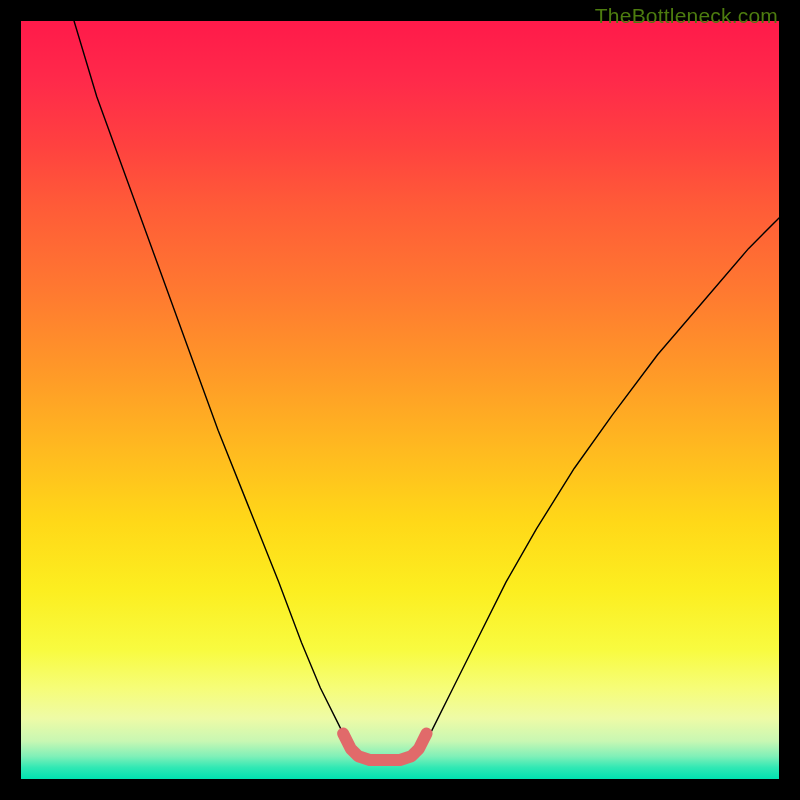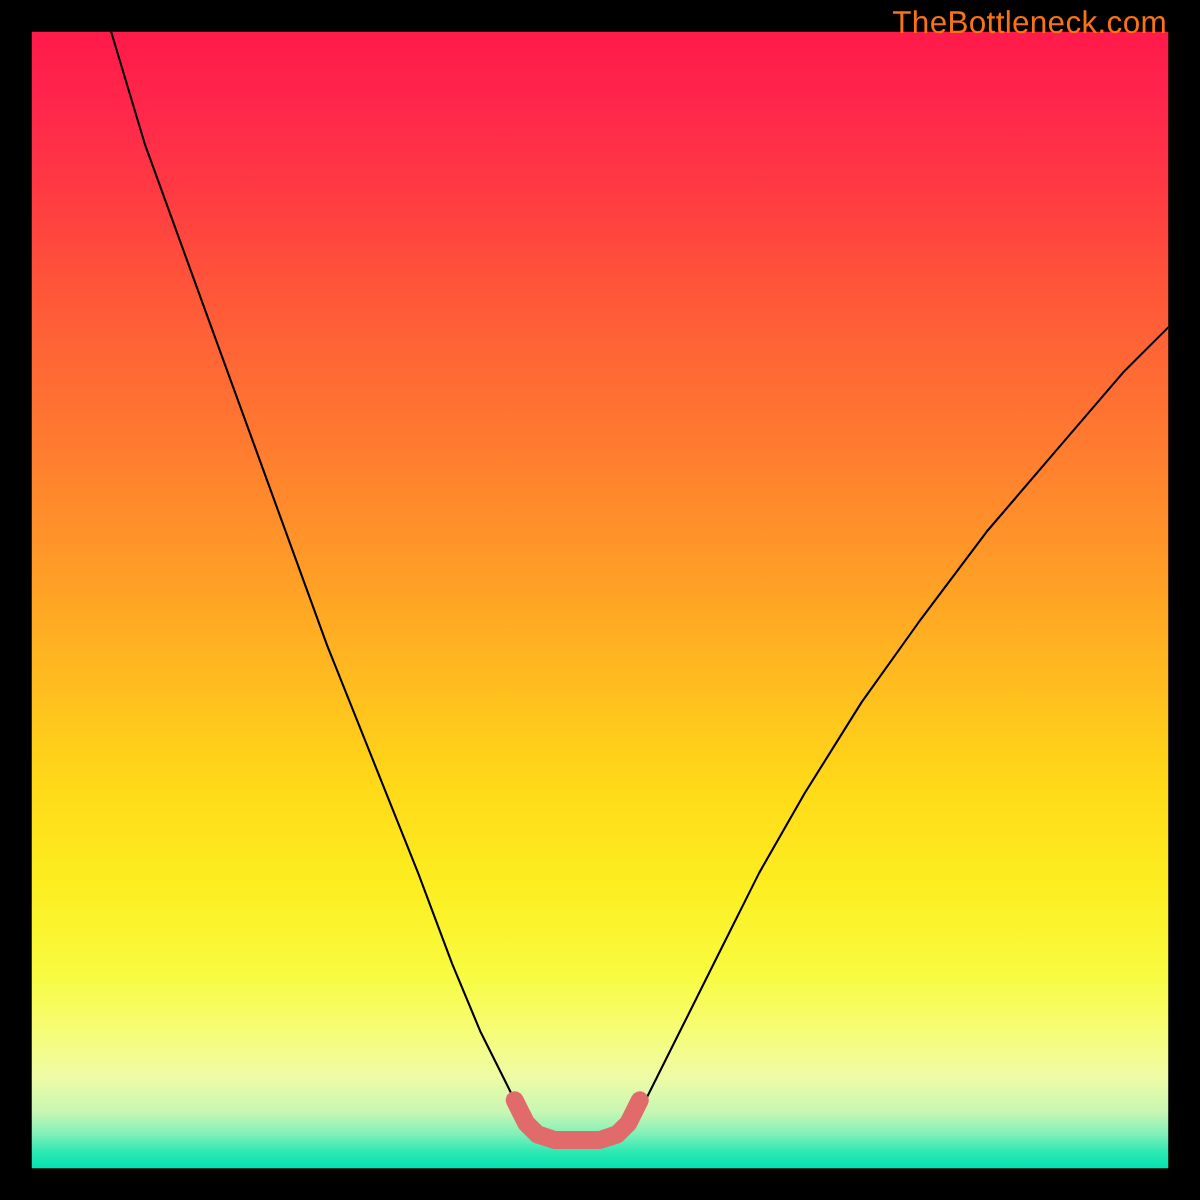--- a/index.html
+++ b/index.html
@@ -51,21 +51,21 @@
     position: absolute;
     inset: 0;
     width: 758px;
     height: 758px;
     overflow: visible;
   }
   .watermark {
     position: absolute;
     top: 4px;
     right: 22px;
-    color: #f97316;
+    color: #4d7c0f;
     font-size: 21px;
     font-weight: 500;
     letter-spacing: 0.2px;
     user-select: none;
   }
 </style>
 </head>
 <body>
 
 <div class="canvas">

